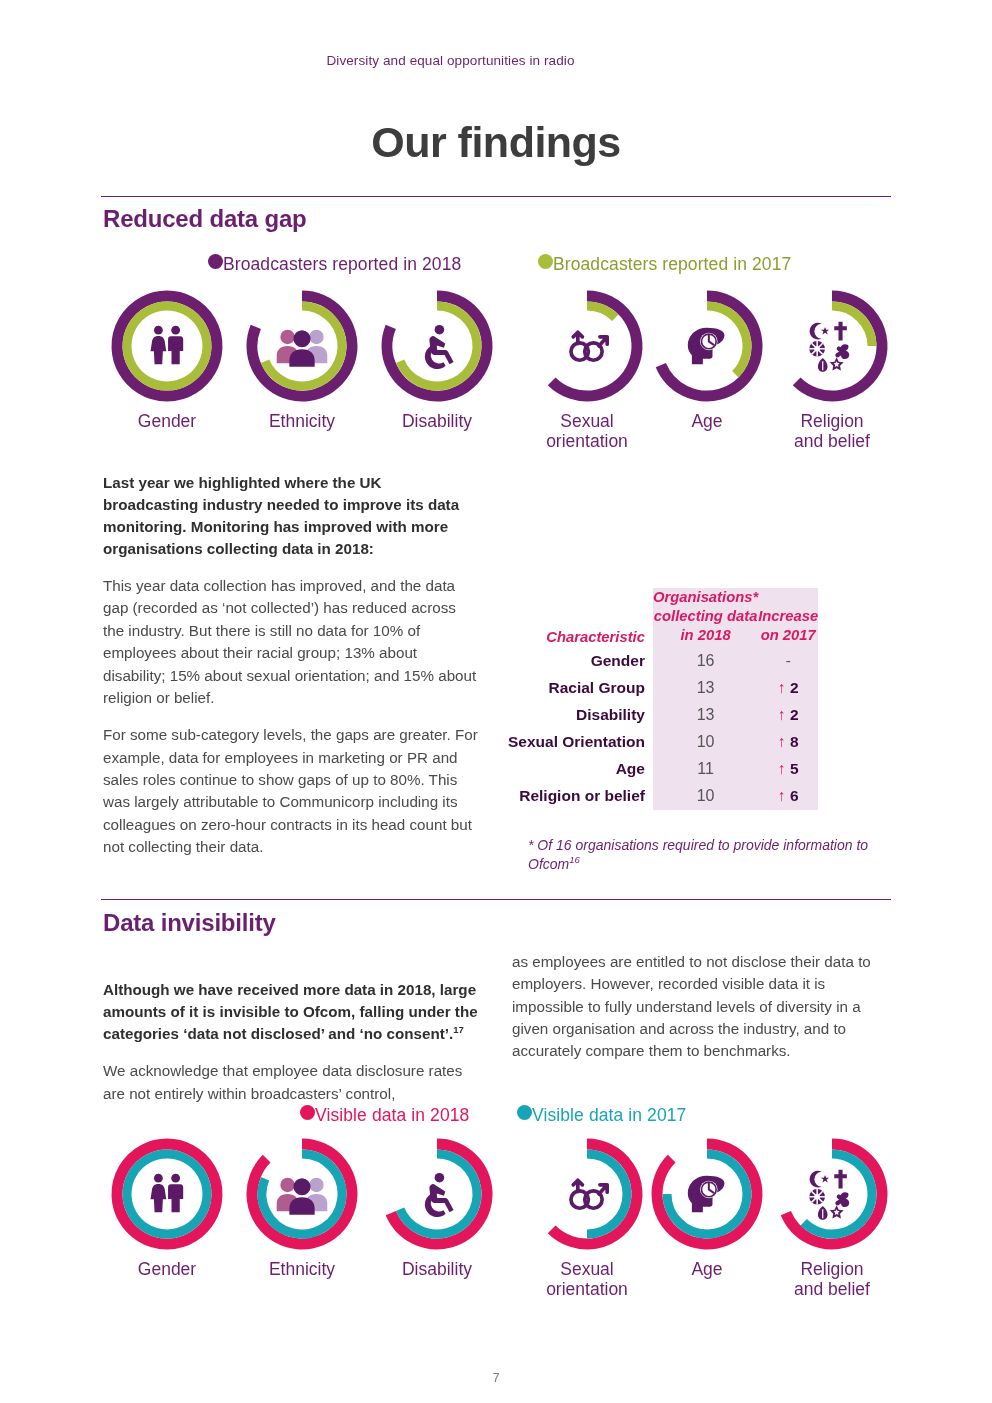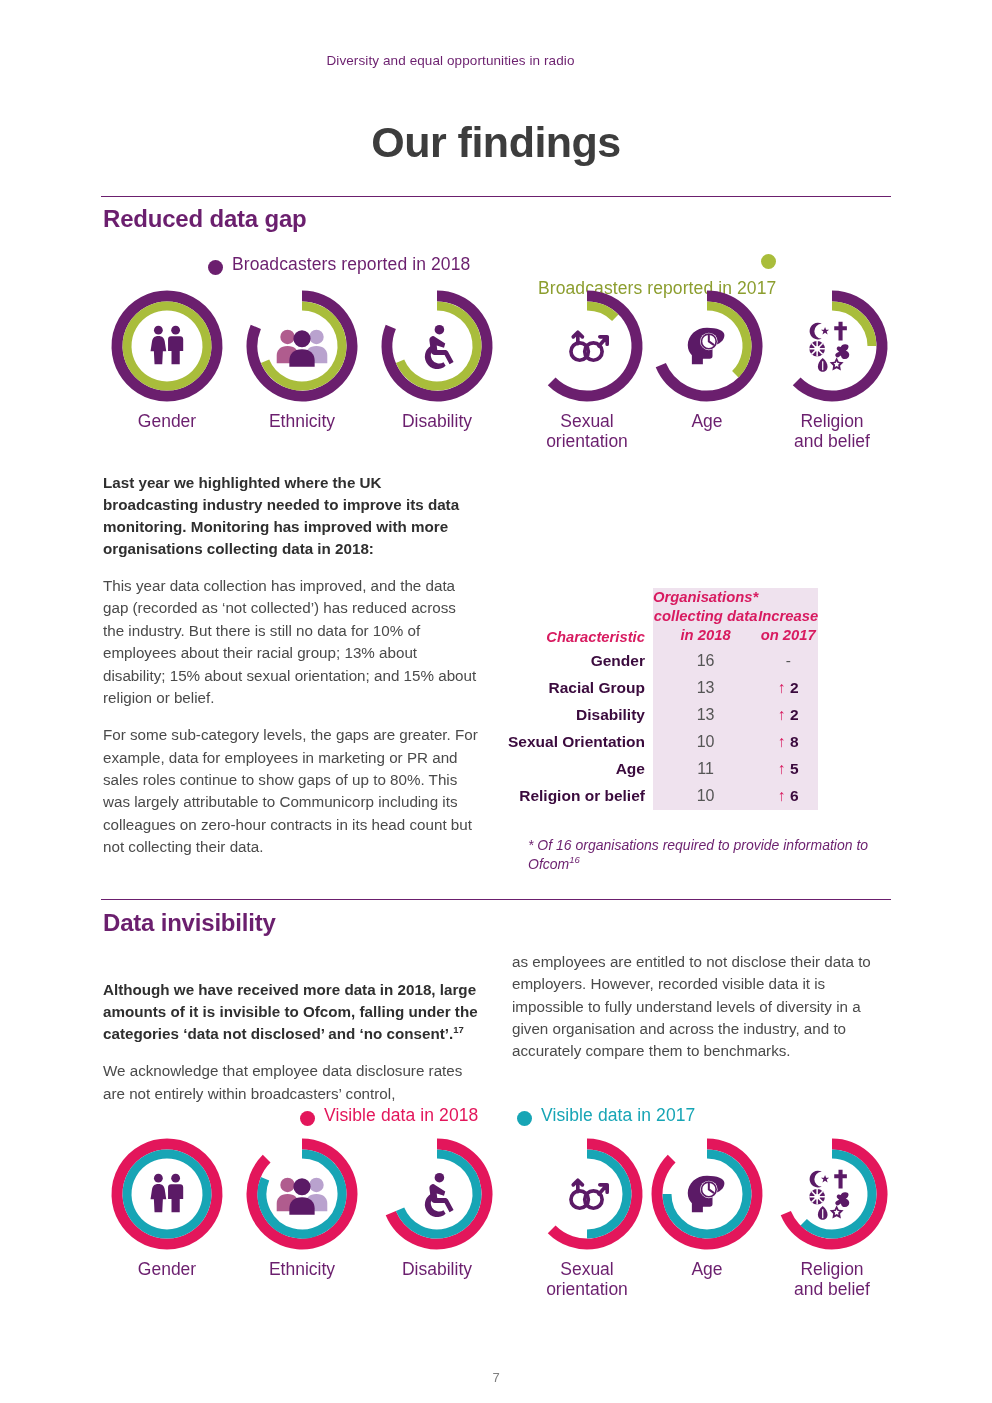--- a/index.html
+++ b/index.html
@@ -25,21 +25,21 @@
   }
 
   
   .hrule{position:absolute;left:101px;width:790px;height:1px;background:#6B1F6E;}
   .sect-h{
     position:absolute;left:103px;
     font-size:24px;font-weight:bold;color:#6B1F6E;letter-spacing:-0.2px;
   }
 
   
-  .legend{position:absolute;display:flex;align-items:flex-end;gap:9px;}
+  .legend{position:absolute;display:flex;align-items:flex-start;}
   .legend .dot{width:15px;height:15px;border-radius:50%;display:block;}
   .legend .lbl{font-size:17.5px;letter-spacing:.1px;}
 
   
   .donut-row{position:absolute;left:101px;width:790px;height:175px;}
   .donut-cell{position:absolute;width:132px;text-align:center;}
   .donut-wrap{position:relative;width:116px;height:116px;margin:0 auto;}
   .donut-wrap svg{display:block;}
   .donut-ico{
     position:absolute;left:0;top:0;width:116px;height:116px;
@@ -103,21 +103,21 @@
 
   <div class="page-title">Our findings</div>
 
   <div class="hrule" style="top:196px;"></div>
   <div class="sect-h" style="top:205px;">Reduced data gap</div>
 
   <div class="legend" style="top:254px;left:208px;">
     <span class="dot" style="background:#6B1F6E"></span>
     <span class="lbl" style="color:#6B1F6E">Broadcasters reported in 2018</span>
   </div>
-  <div class="legend" style="top:254px;left:538px;flex-direction:column;">
+  <div class="legend" style="top:254px;left:538px;">
     <span class="dot" style="background:#A9BD3B"></span>
     <span class="lbl" style="color:#8C9E2F">Broadcasters reported in 2017</span>
   </div>
 
   <div class="donut-row" id="donuts-top" style="top:288px;">
       <div class="donut-cell" style="left: 0px;">
         <div class="donut-wrap">
           <svg width="116" height="116" viewBox="0 0 116 116">
             <path d="M 58 8 A 50 50 0 1 1 57.99 8" stroke="#6B1F6E" stroke-width="11" fill="none"></path>
             <path d="M 58 18 A 40 40 0 1 1 57.99 18" stroke="#A9BD3B" stroke-width="9" fill="none"></path>

